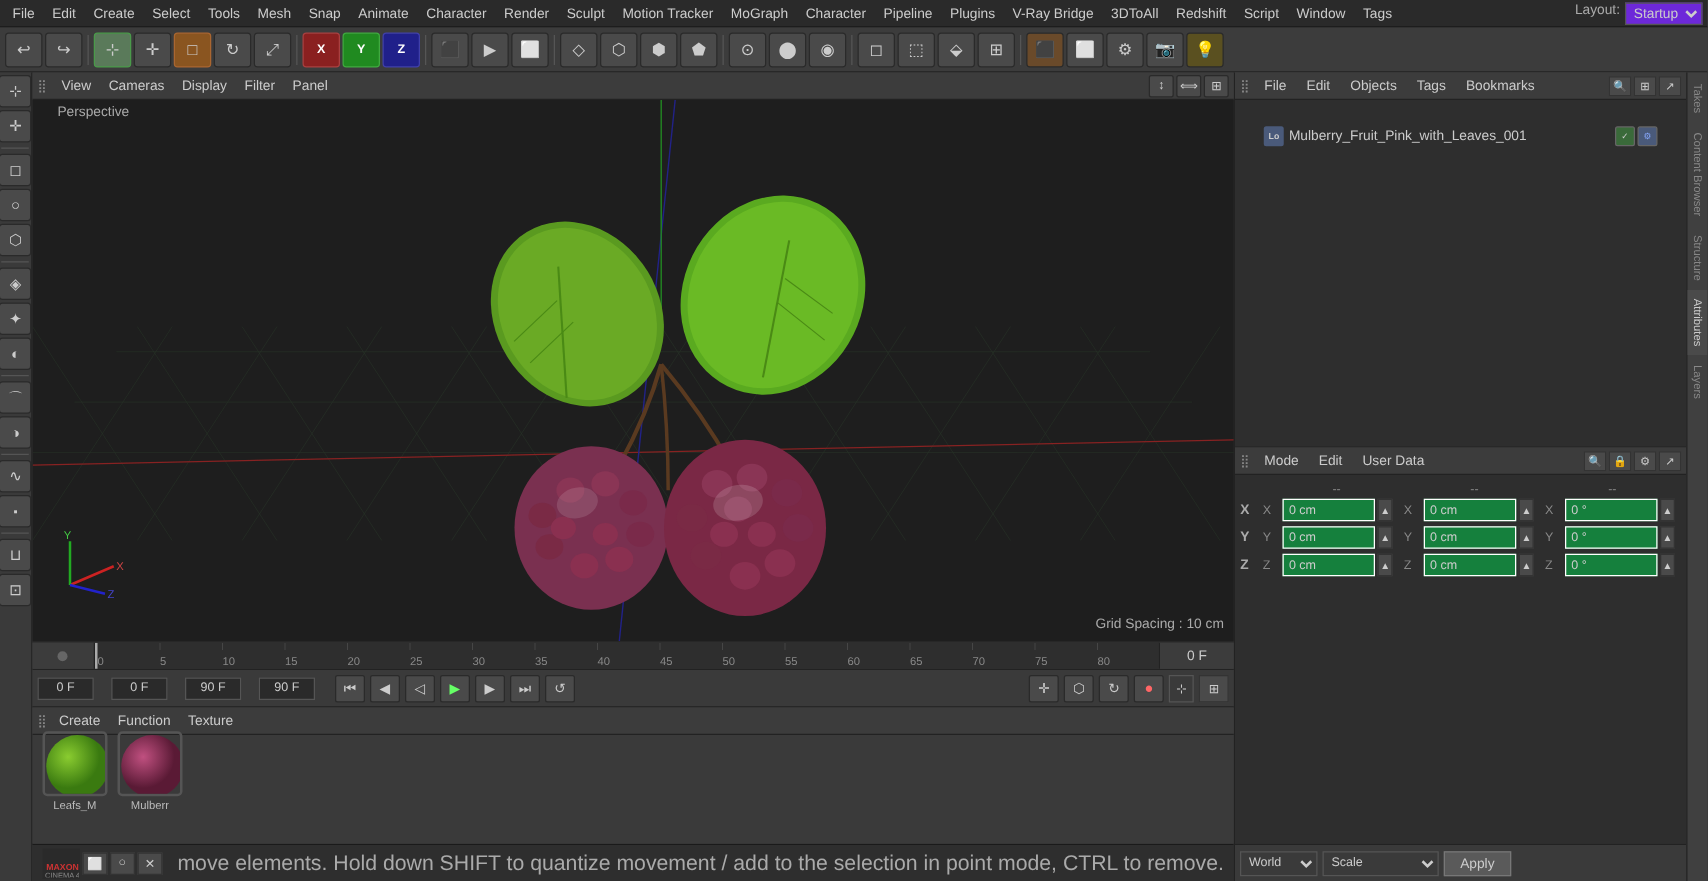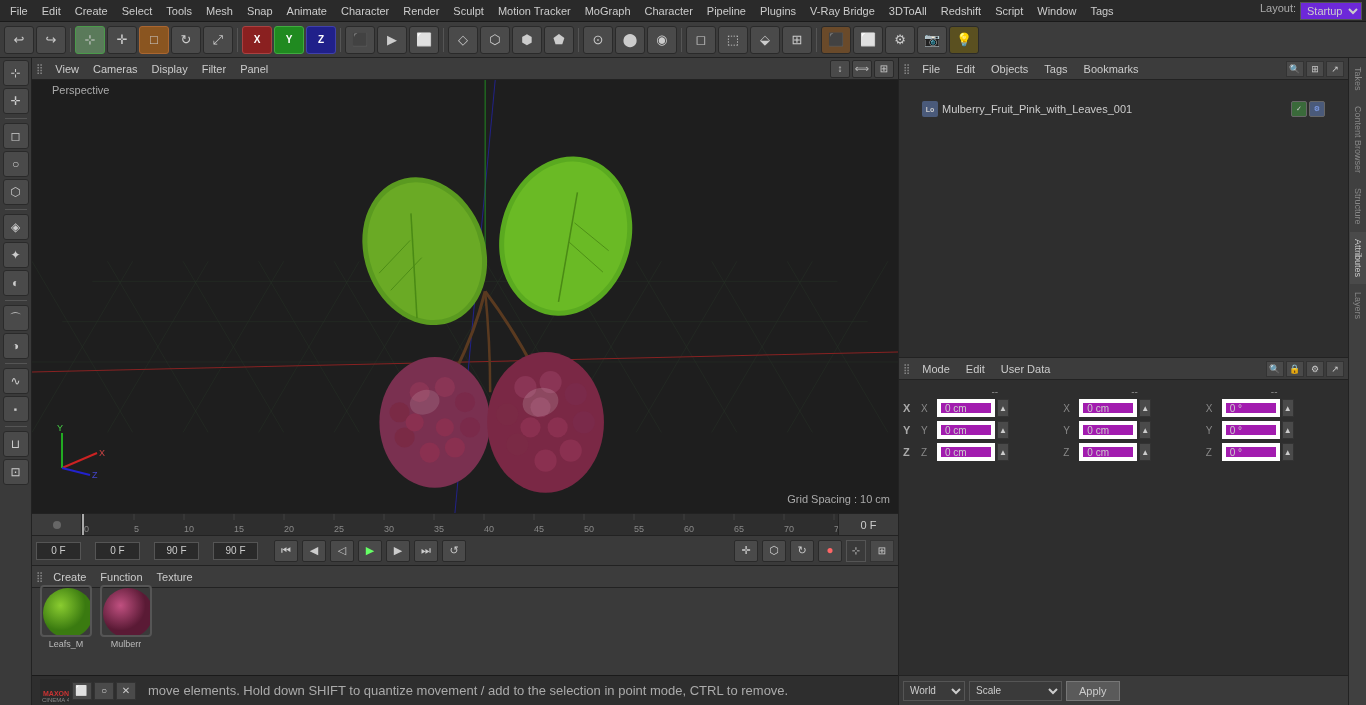--- a/index.html
+++ b/index.html
@@ -66,21 +66,21 @@
     .mat-menu { padding: 2px 6px; color: #ccc; cursor: pointer; font-size: 11px; }
     #material-items { display: flex; align-items: center; padding: 4px 8px; gap: 8px; height: calc(110px - 22px - 30px); }
     .mat-item { display: flex; flex-direction: column; align-items: center; cursor: pointer; }
     .mat-preview { width: 52px; height: 52px; border-radius: 4px; border: 2px solid #555; overflow: hidden; }
     .mat-name { font-size: 9px; color: #bbb; margin-top: 2px; max-width: 52px; overflow: hidden; text-overflow: ellipsis; white-space: nowrap; }
 
     
     #status-bar { height: 30px; background: #2e2e2e; border-top: 1px solid #1a1a1a; display: flex; align-items: center; padding: 0 8px; gap: 4px; }
     #status-icons { display: flex; align-items: center; gap: 2px; margin-right: 8px; }
     .st-icon { width: 20px; height: 18px; background: #4a4a4a; border: 1px solid #333; display: flex; align-items: center; justify-content: center; font-size: 10px; cursor: pointer; }
-    #status-text { flex: 1; color: #aaa; font-size: 13px; overflow: hidden; text-overflow: ellipsis; white-space: nowrap; }
+    #status-text { flex: 1; color: #aaa; font-size: 17px; overflow: hidden; text-overflow: ellipsis; white-space: nowrap; }
 
     
     #right-panel { width: 450px; background: #3a3a3a; border-left: 1px solid #222; display: flex; flex-direction: column; }
 
     
     #object-manager { height: 300px; border-bottom: 1px solid #222; display: flex; flex-direction: column; }
     #om-toolbar { display: flex; align-items: center; background: #3c3c3c; height: 22px; border-bottom: 1px solid #222; padding: 0 4px; gap: 4px; }
     .om-btn { padding: 1px 6px; color: #ccc; cursor: pointer; font-size: 11px; }
     #om-search { display: flex; align-items: center; margin-left: auto; gap: 2px; }
     .om-search-btn { width: 18px; height: 16px; background: #4a4a4a; border: 1px solid #333; display: flex; align-items: center; justify-content: center; cursor: pointer; font-size: 9px; color: #ccc; }
@@ -97,21 +97,21 @@
     #attributes-panel { flex: 1; display: flex; flex-direction: column; }
     #attr-toolbar { display: flex; align-items: center; background: #3c3c3c; height: 22px; border-bottom: 1px solid #222; padding: 0 4px; gap: 4px; }
     .attr-btn { padding: 1px 6px; color: #ccc; cursor: pointer; font-size: 11px; }
     #attr-search { margin-left: auto; display: flex; gap: 2px; }
     .attr-search-btn { width: 18px; height: 16px; background: #4a4a4a; border: 1px solid #333; display: flex; align-items: center; justify-content: center; cursor: pointer; font-size: 9px; color: #ccc; }
 
     #attr-content { flex: 1; background: #2e2e2e; padding: 4px; overflow: auto; }
     .attr-row { display: flex; align-items: center; margin-bottom: 4px; gap: 4px; }
     .attr-label { width: 14px; color: #aaa; font-size: 11px; font-weight: bold; }
     .attr-input-group { display: flex; align-items: center; gap: 2px; flex: 1; }
-    .attr-input { background: #a21caf; border: 4px solid #ffffff; color: #ccc; font-size: 10px; width: 58px; height: 18px; padding: 0 4px; }
+    .attr-input { background: #15803d; border: 1px solid #ffffff; color: #ccc; font-size: 10px; width: 74px; height: 18px; padding: 0 4px; }
     .attr-input-label { color: #888; font-size: 10px; width: 14px; }
     .attr-arrow-btn { width: 12px; height: 18px; background: #4a4a4a; border: 1px solid #333; display: flex; align-items: center; justify-content: center; cursor: pointer; color: #ccc; font-size: 8px; }
 
     #attr-bottom { height: 30px; background: #3a3a3a; border-top: 1px solid #222; display: flex; align-items: center; padding: 0 4px; gap: 4px; }
     .world-select { background: #3a3a3a; border: 1px solid #555; color: #ccc; font-size: 10px; height: 20px; padding: 0 2px; }
     .apply-btn { background: #5a5a5a; border: 1px solid #777; color: #ccc; font-size: 11px; height: 20px; padding: 0 12px; cursor: pointer; }
 
     
     #axes-container { position: absolute; bottom: 30px; left: 20px; width: 60px; height: 60px; }
 

